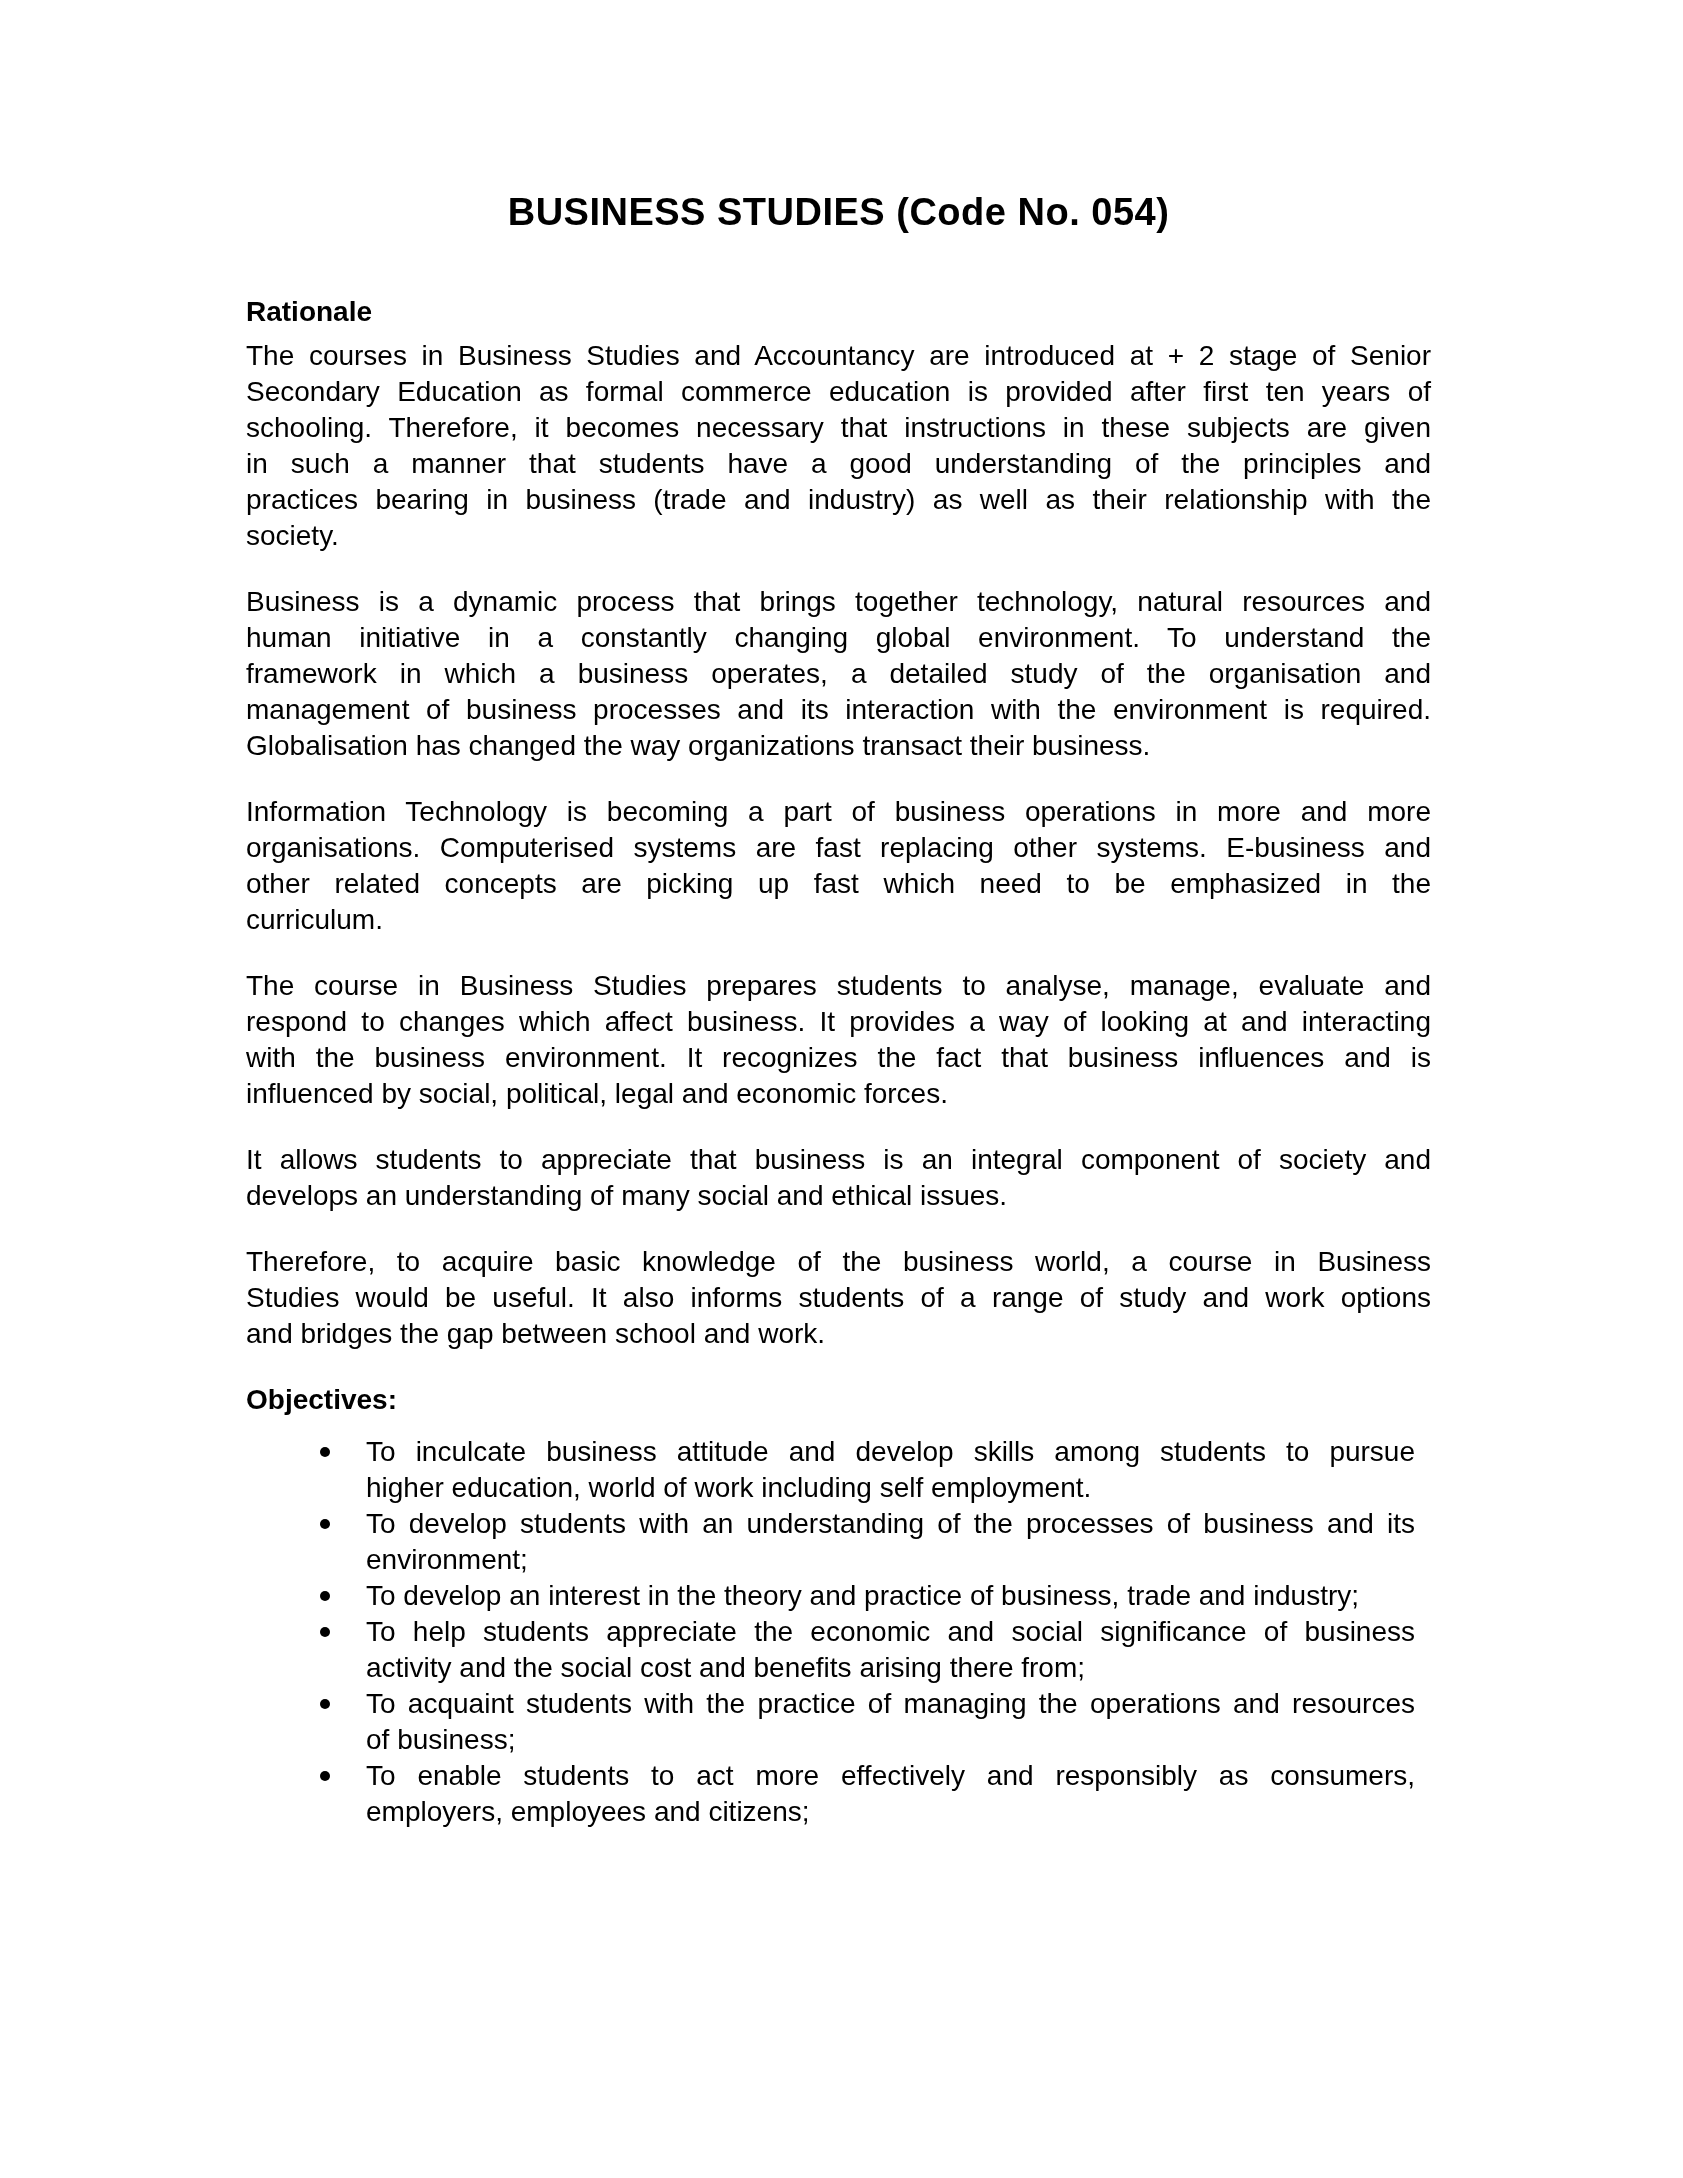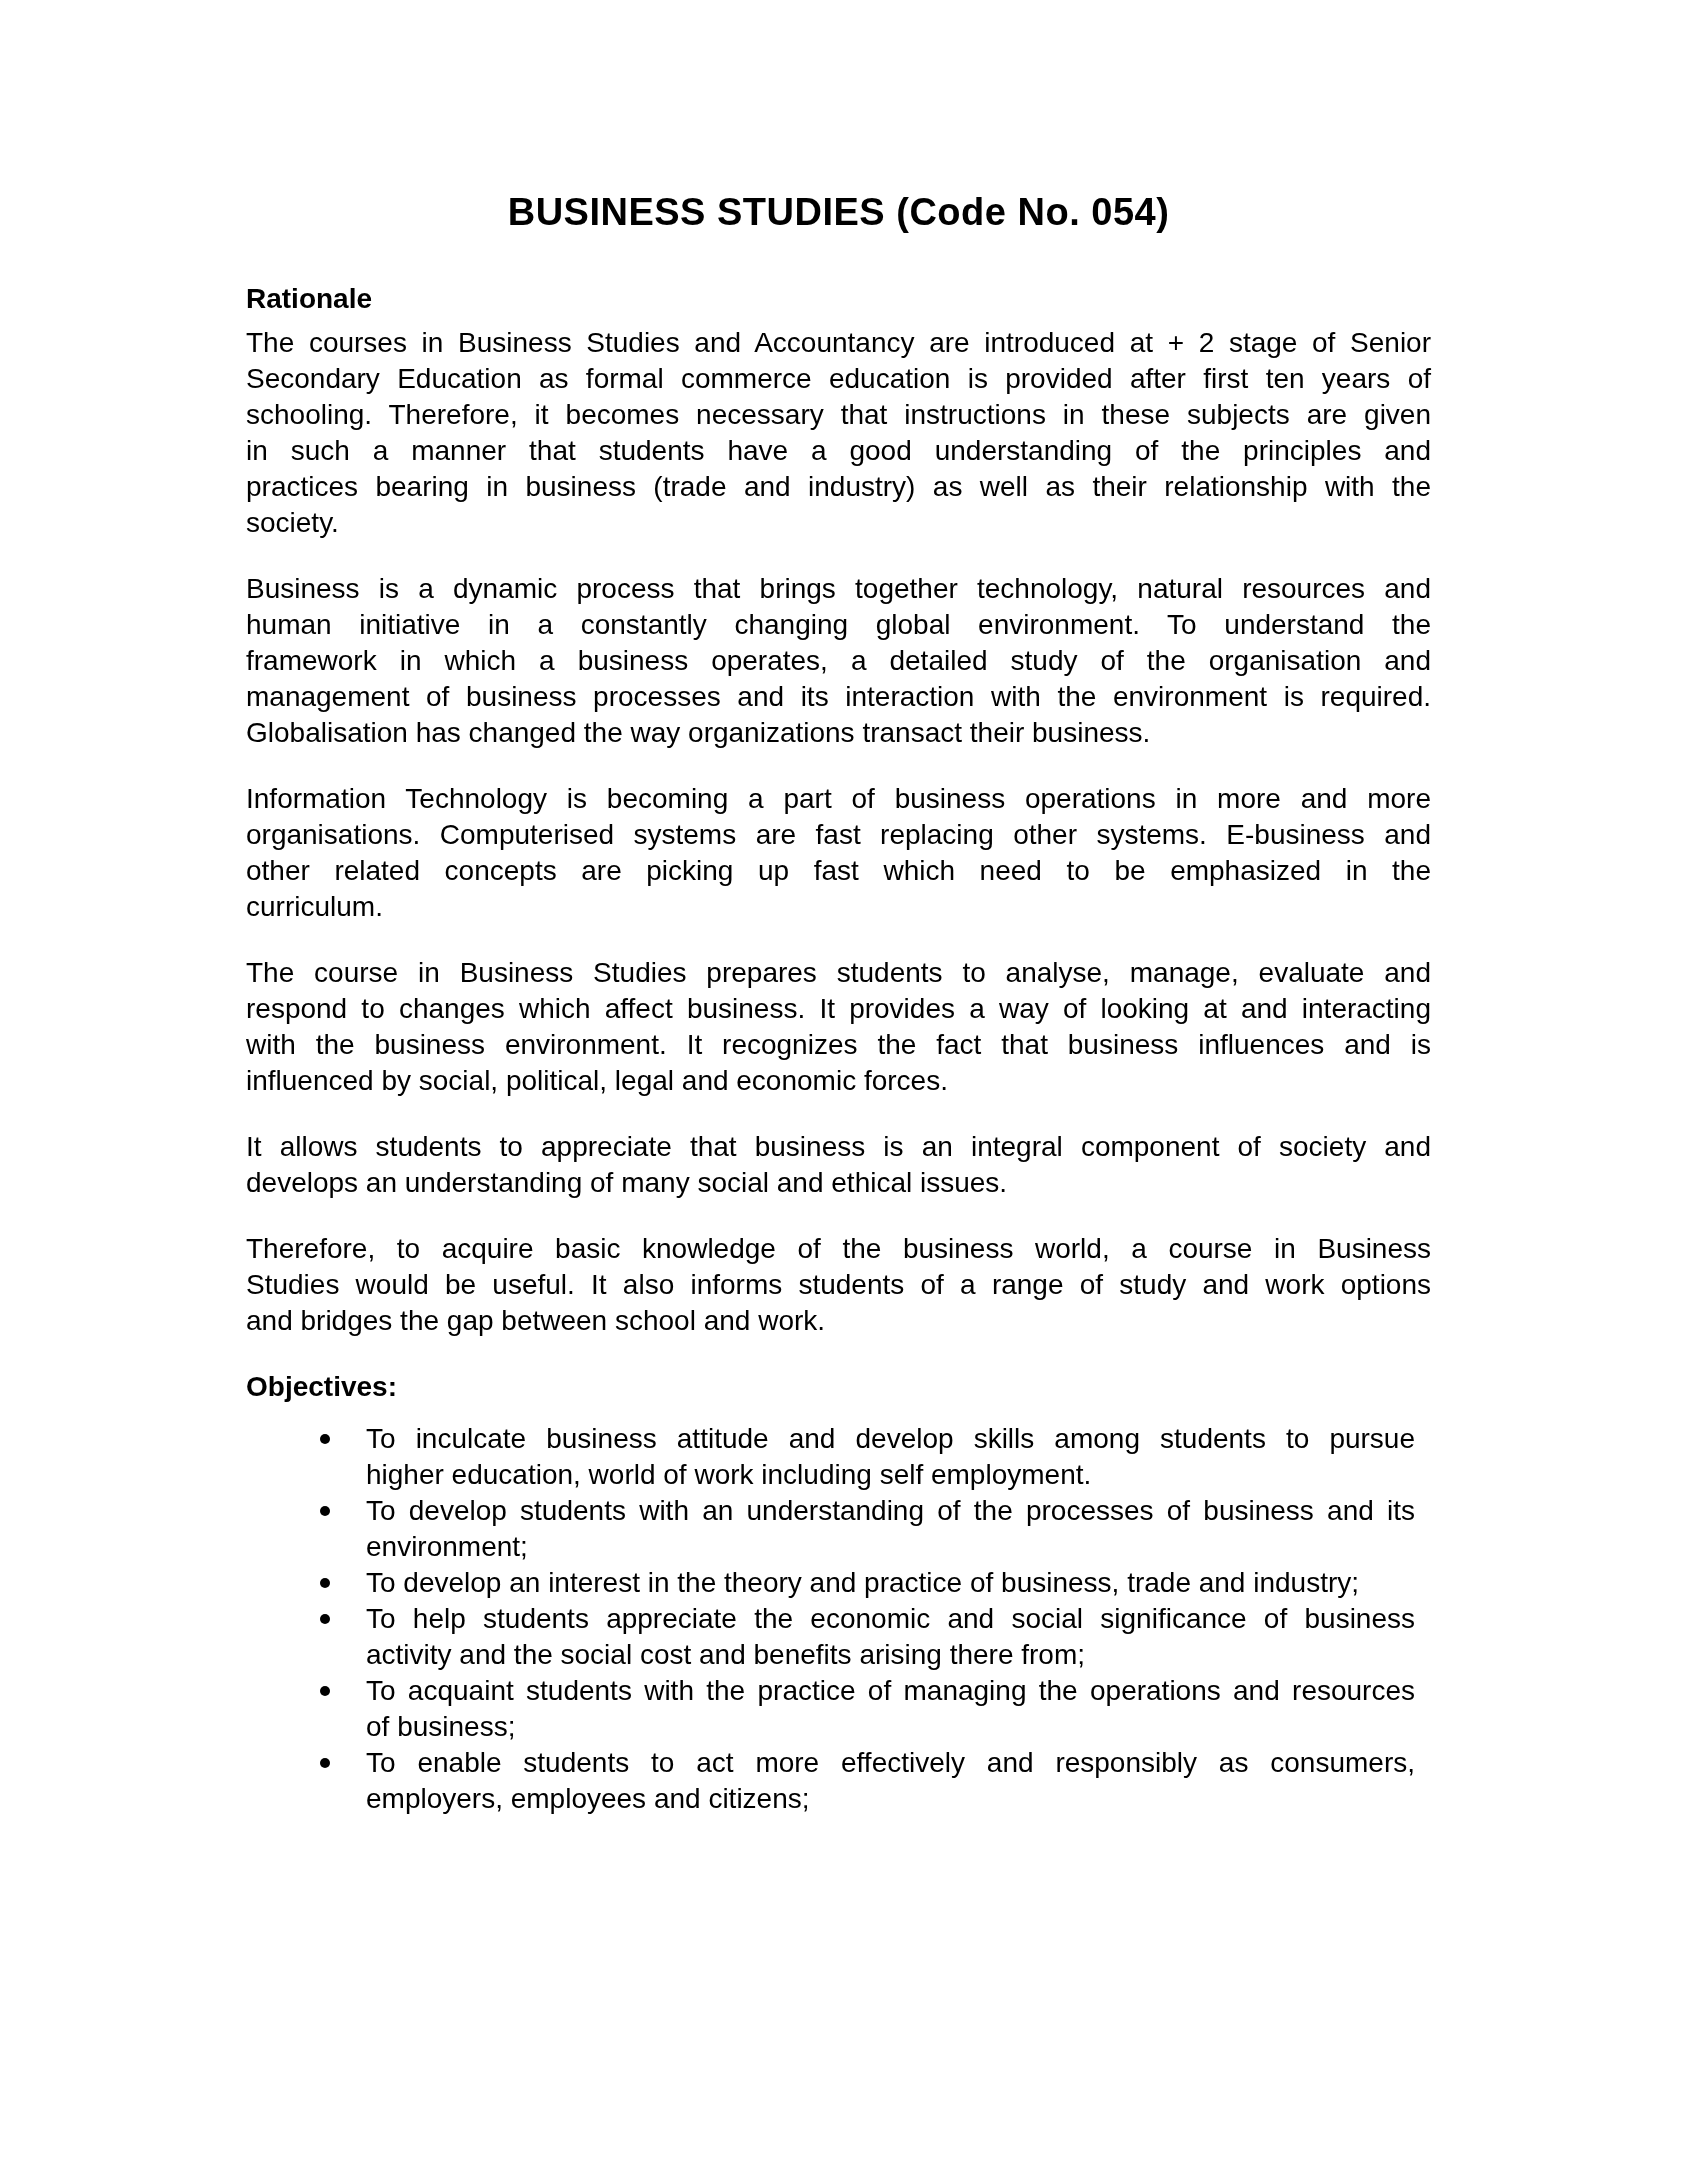--- a/index.html
+++ b/index.html
@@ -25,21 +25,21 @@
   .title {
     margin-top: 188px;
     font-size: 38px;
     line-height: 49px;
     font-weight: bold;
     text-align: center;
     letter-spacing: 0.5px;
     white-space: nowrap;
   }
   .heading {
-    margin-top: 44px;
+    margin-top: 57px;
     font-size: 28px;
     line-height: 36px;
     font-weight: bold;
   }
   .heading.objectives {
     margin-top: 4px;
   }
   .para {
     margin: 8px 0 30px 0;
   }

